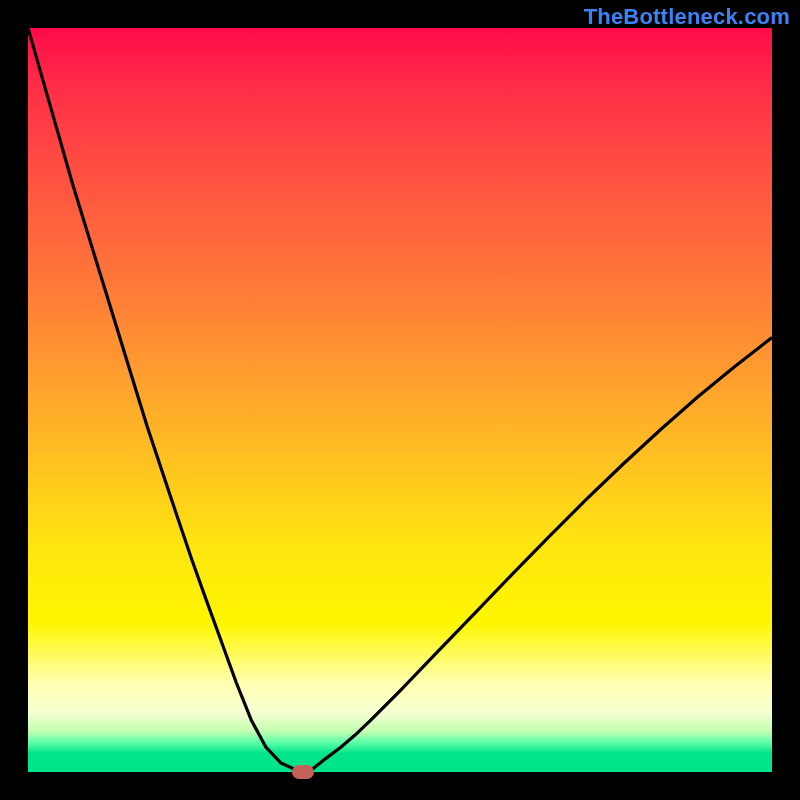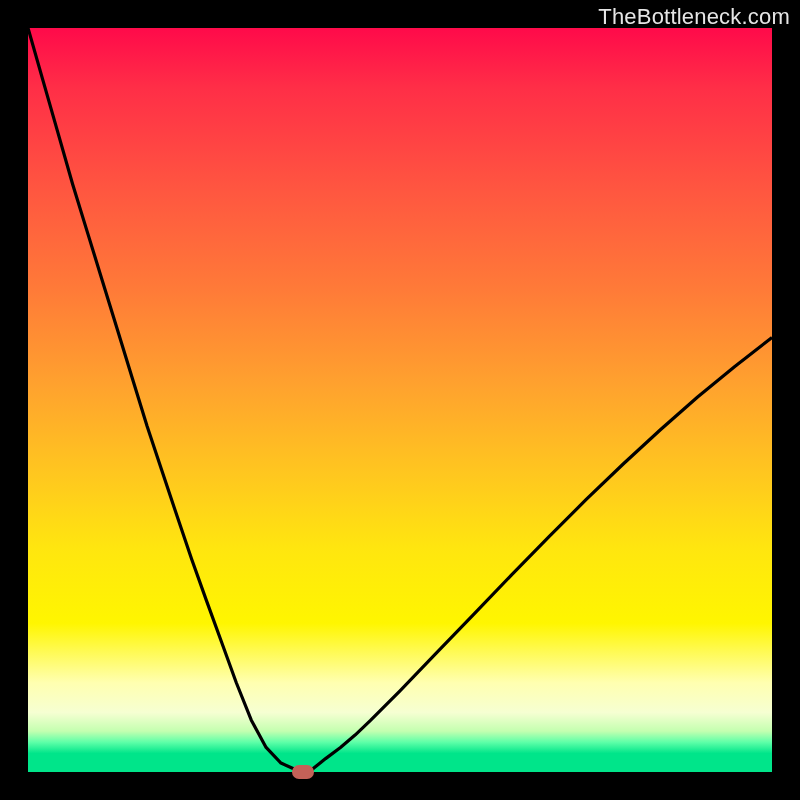--- a/index.html
+++ b/index.html
@@ -41,23 +41,23 @@
       #c4ffb0 94.5%,
       #5effa8 96%,
       #00e58a 97.5%,
       #00e58a 100%
     );
   }
   .watermark {
     position: absolute;
     top: 4px;
     right: 10px;
-    color: #e5e5e5;
+    color: #3b82f6;
     font-size: 22px;
-    font-weight: 400;
+    font-weight: 700;
     letter-spacing: 0.2px;
     font-family: Arial, Helvetica, sans-serif;
     text-align: center;
   }
   svg.curve {
     position: absolute;
     left: 0;
     top: 0;
   }
   .marker {

